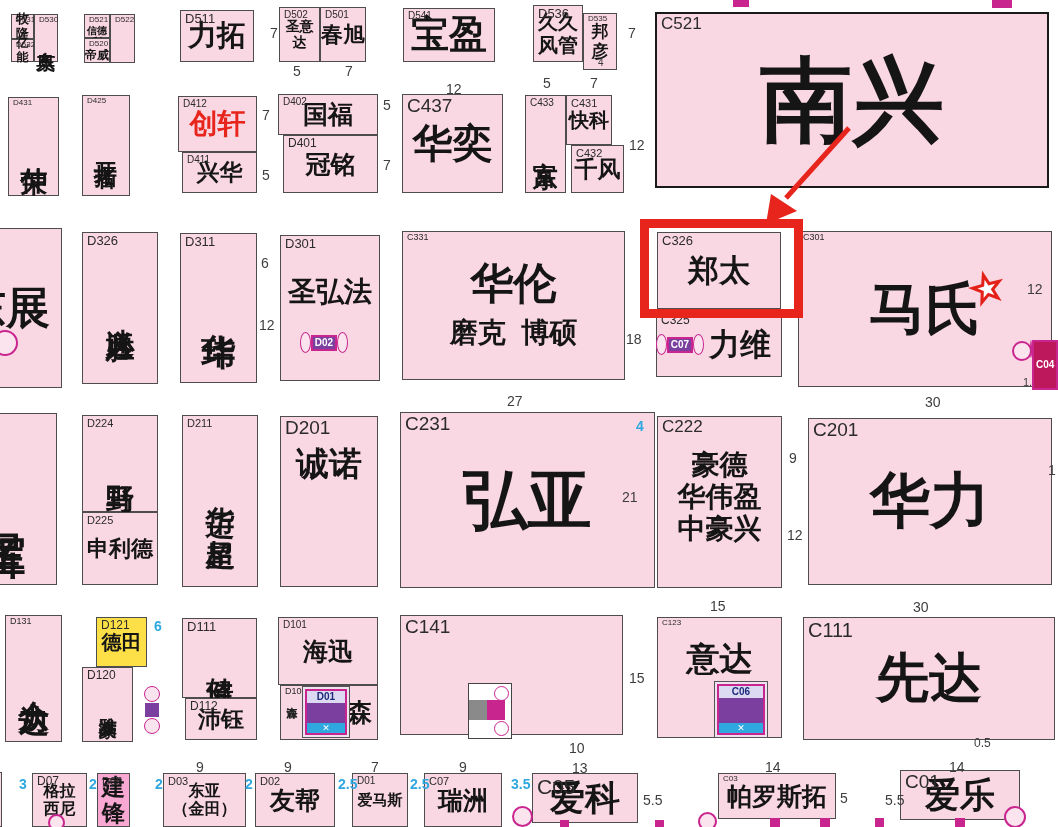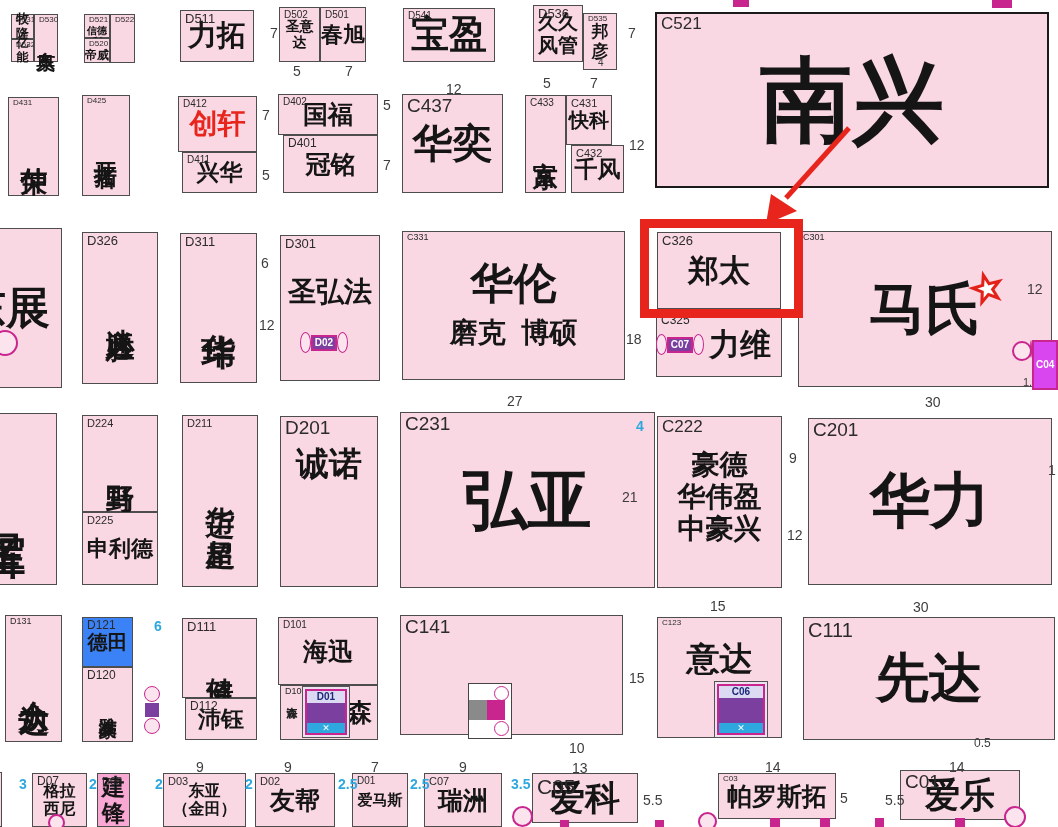--- a/index.html
+++ b/index.html
@@ -175,21 +175,21 @@
 中豪兴</span>
     </div>
     <div class="booth" style="left: 808px; top: 418px; width: 244px; height: 167px; background: rgb(249, 215, 227); border: 1.5px solid rgb(77, 77, 77);">
       <span class="code" style="font-size: 19px;">C201</span>
       <span class="name" style="font-size: 60px;">华力</span>
     </div>
     <div class="booth" style="left: 5px; top: 615px; width: 57px; height: 127px; background: rgb(249, 215, 227); border: 1.5px solid rgb(77, 77, 77); align-items: center;">
       <span class="code" style="font-size: 9px;">D131</span>
       <span class="name vname" style="font-size: 31px;">众力达</span>
     </div>
-    <div class="booth" style="left: 82px; top: 617px; width: 51px; height: 50px; background: #3b82f6; border: 1.5px solid rgb(77, 77, 77);">
+    <div class="booth" style="left: 96px; top: 617px; width: 51px; height: 50px; background: #fde047; border: 1.5px solid rgb(77, 77, 77);">
       <span class="code" style="font-size: 12px;">D121</span>
       <span class="name" style="font-size: 20px;">德田</span>
     </div>
     <div class="booth" style="left: 82px; top: 667px; width: 51px; height: 75px; background: rgb(249, 215, 227); border: 1.5px solid rgb(77, 77, 77);">
       <span class="code" style="font-size: 12px;">D120</span>
       <span class="name vname" style="font-size: 18px;">雅满豪</span>
     </div>
     <div class="booth" style="left: 182px; top: 618px; width: 75px; height: 80px; background: rgb(249, 215, 227); border: 1.5px solid rgb(77, 77, 77);">
       <span class="code" style="font-size: 13px;">D111</span>
       <span class="name vname" style="font-size: 27px;">健琦</span>
@@ -309,21 +309,21 @@
       <span style="background:#7B3FA0;border:2px solid #C9258F;color:#fff;font-weight:bold;font-size:10px;padding:1px 2px;line-height:1;">D02</span>
       <span style="width:19px;height:19px;border:1.6px solid #C9258F;border-radius:50%;background:#FBE4EE;"></span>
     </div>
     <div class="icon" style="left: 656px; top: 331px; width: 48px; height: 27px; display: flex; align-items: center; justify-content: space-between;">
       <span style="width:19px;height:19px;border:1.6px solid #C9258F;border-radius:50%;background:#FBE4EE;"></span>
       <span style="background:#7B3FA0;border:2px solid #C9258F;color:#fff;font-weight:bold;font-size:10px;padding:1px 2px;line-height:1;">C07</span>
       <span style="width:19px;height:19px;border:1.6px solid #C9258F;border-radius:50%;background:#FBE4EE;"></span>
     </div>
     <div class="icon" style="left: 1030px; top: 337px; width: 28px; height: 24px; display: flex; align-items: center; justify-content: space-between;">
       <span style="width:16px;height:16px;border:1.6px solid #C9258F;border-radius:50%;background:#FBE4EE;"></span>
-      <span style="background:#d946ef;border:2px solid #C9258F;color:#fff;font-weight:bold;font-size:10px;padding:18px 2px;line-height:1;margin-top:32px;">C04</span>
+      <span style="background:#be185d;border:2px solid #C9258F;color:#fff;font-weight:bold;font-size:10px;padding:18px 2px;line-height:1;margin-top:32px;">C04</span>
     </div>
     <div class="icon" style="left: 141px; top: 686px; width: 22px; height: 48px; display: flex; flex-direction: column; align-items: center; justify-content: space-between;">
       <span style="width:14px;height:14px;border:1.6px solid #C9258F;border-radius:50%;background:#FBE4EE;"></span>
       <span style="width:14px;height:14px;background:#7B3FA0;"></span>
       <span style="width:14px;height:14px;border:1.6px solid #C9258F;border-radius:50%;background:#FBE4EE;"></span>
     </div>
     <div class="icon" style="left: 302px; top: 686px; width: 48px; height: 52px; border: 1.6px solid rgb(85, 85, 85); background: rgb(239, 226, 240); display: flex; align-items: stretch; justify-content: center; padding: 2px; box-sizing: border-box;">
       <span style="flex:1;border:2.5px solid #C9258F;display:flex;flex-direction:column;">
         <span style="background:#dcd9f2;color:#1b2a7a;font-weight:bold;font-size:10px;text-align:center;line-height:1.2;">D01</span>
         <span style="flex:1;background:#7B3FA0;"></span>

